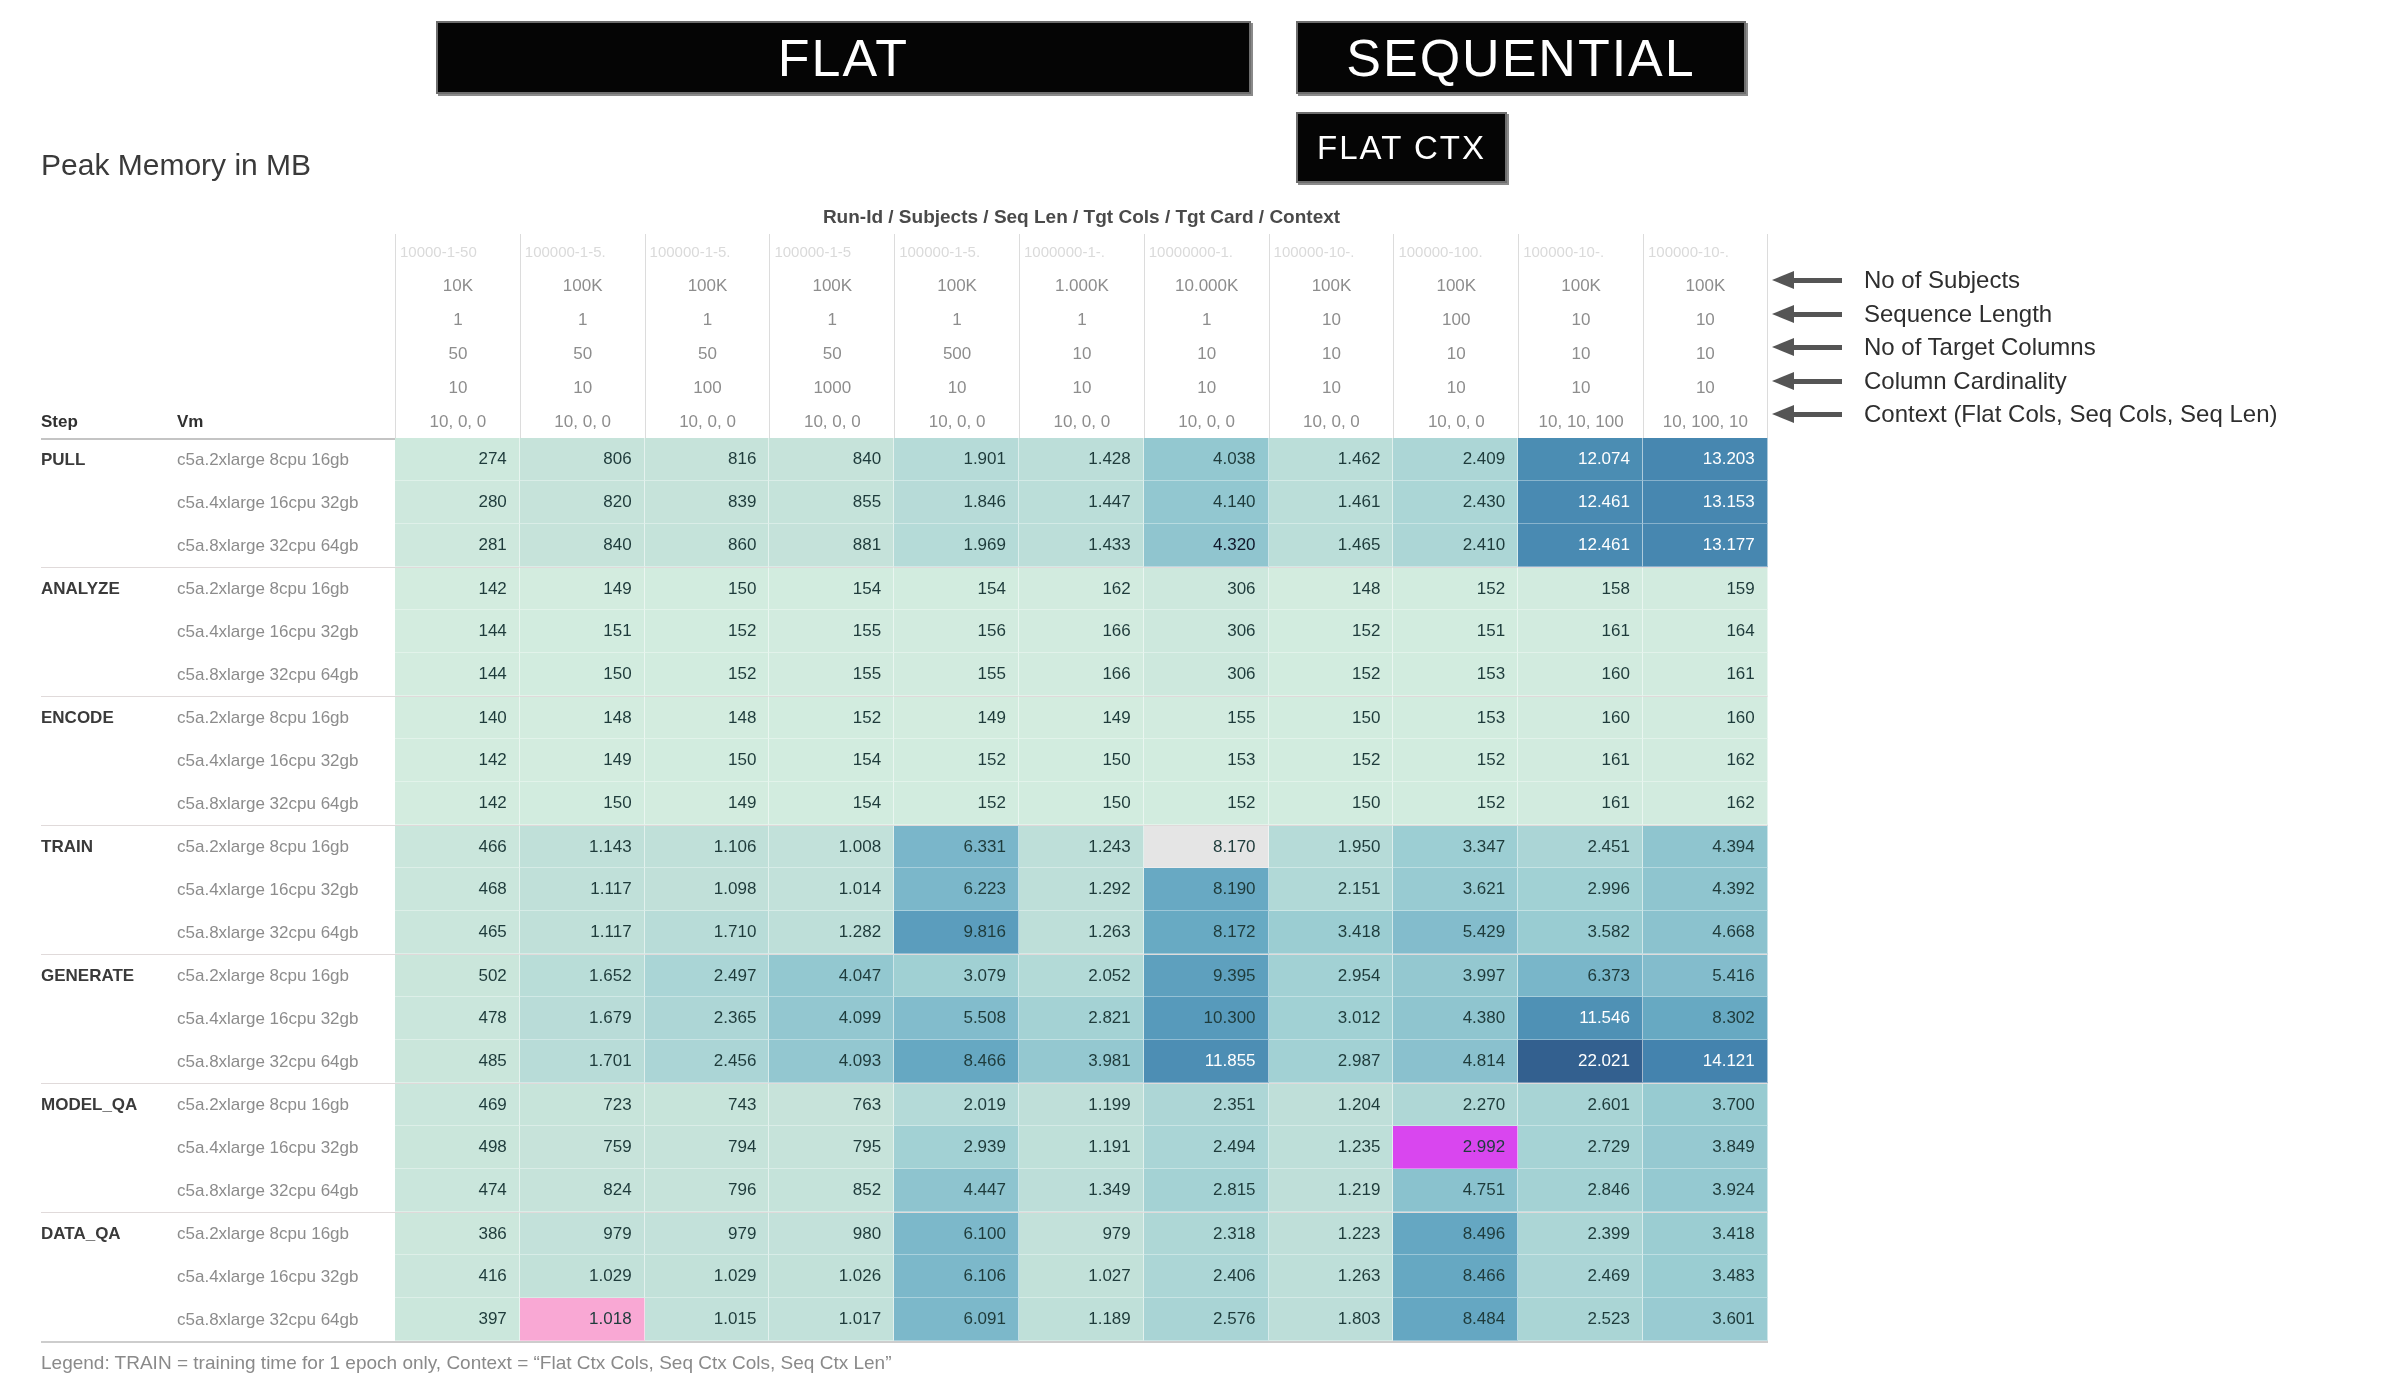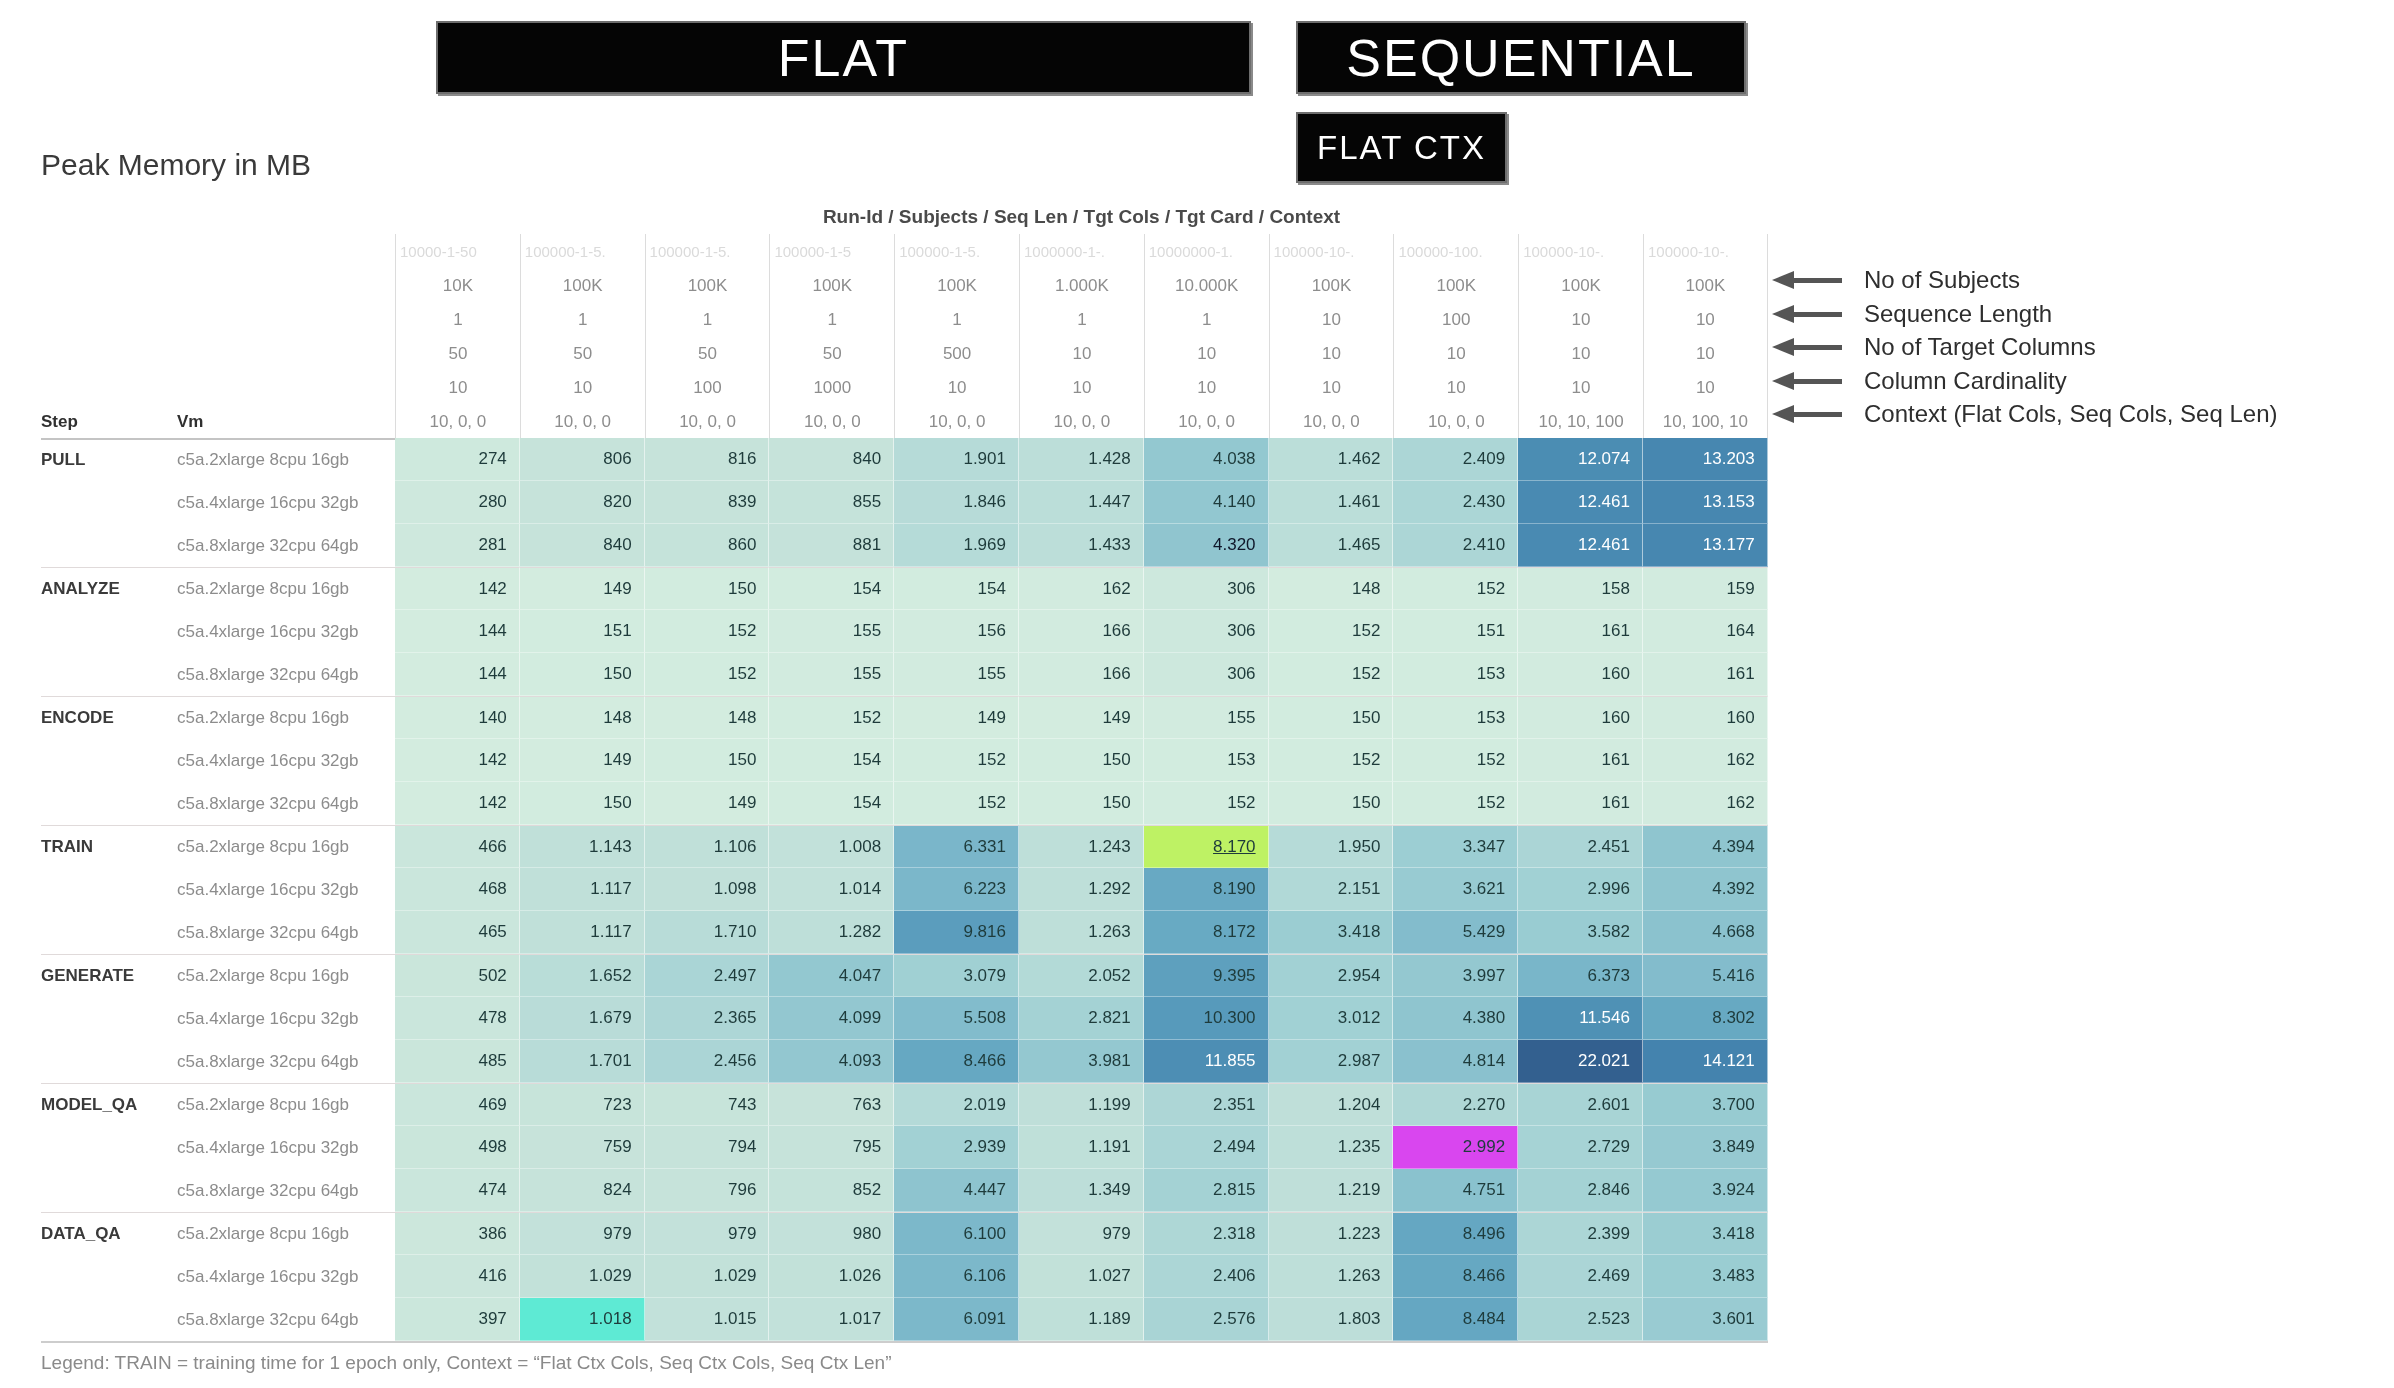--- a/index.html
+++ b/index.html
@@ -286,21 +286,21 @@
       <div class="cell val" style="background: rgb(210, 235, 223); color: rgb(30, 59, 59);">161</div>
       <div class="cell val" style="background: rgb(210, 235, 223); color: rgb(30, 59, 59);">162</div>
       <div class="cell step gsep">TRAIN</div>
       <div class="cell vm gsep">c5a.2xlarge 8cpu 16gb</div>
       <div class="cell val gsep" style="background: rgb(202, 230, 220); color: rgb(30, 59, 59);">466</div>
       <div class="cell val gsep" style="background: rgb(192, 224, 217); color: rgb(30, 59, 59);">1.143</div>
       <div class="cell val gsep" style="background: rgb(192, 224, 217); color: rgb(30, 59, 59);">1.106</div>
       <div class="cell val gsep" style="background: rgb(194, 225, 218); color: rgb(30, 59, 59);">1.008</div>
       <div class="cell val gsep" style="background: rgb(122, 182, 202); color: rgb(30, 59, 59);">6.331</div>
       <div class="cell val gsep" style="background: rgb(190, 223, 217); color: rgb(30, 59, 59);">1.243</div>
-      <div class="cell val gsep" style="background: #bef264; color: rgb(30, 59, 59); text-decoration: underline;">8.170</div>
+      <div class="cell val gsep" style="background: #e5e5e5; color: rgb(30, 59, 59);">8.170</div>
       <div class="cell val gsep" style="background: rgb(182, 219, 216); color: rgb(30, 59, 59);">1.950</div>
       <div class="cell val gsep" style="background: rgb(156, 206, 211); color: rgb(30, 59, 59);">3.347</div>
       <div class="cell val gsep" style="background: rgb(171, 213, 214); color: rgb(30, 59, 59);">2.451</div>
       <div class="cell val gsep" style="background: rgb(143, 197, 207); color: rgb(30, 59, 59);">4.394</div>
       <div class="cell step"></div>
       <div class="cell vm">c5a.4xlarge 16cpu 32gb</div>
       <div class="cell val" style="background: rgb(202, 230, 220); color: rgb(30, 59, 59);">468</div>
       <div class="cell val" style="background: rgb(192, 224, 217); color: rgb(30, 59, 59);">1.117</div>
       <div class="cell val" style="background: rgb(193, 224, 217); color: rgb(30, 59, 59);">1.098</div>
       <div class="cell val" style="background: rgb(194, 225, 218); color: rgb(30, 59, 59);">1.014</div>
@@ -424,21 +424,21 @@
       <div class="cell val" style="background: rgb(124, 184, 202); color: rgb(30, 59, 59);">6.106</div>
       <div class="cell val" style="background: rgb(194, 225, 217); color: rgb(30, 59, 59);">1.027</div>
       <div class="cell val" style="background: rgb(172, 214, 214); color: rgb(30, 59, 59);">2.406</div>
       <div class="cell val" style="background: rgb(190, 223, 217); color: rgb(30, 59, 59);">1.263</div>
       <div class="cell val" style="background: rgb(102, 168, 194); color: rgb(30, 59, 59);">8.466</div>
       <div class="cell val" style="background: rgb(171, 213, 214); color: rgb(30, 59, 59);">2.469</div>
       <div class="cell val" style="background: rgb(154, 205, 210); color: rgb(30, 59, 59);">3.483</div>
       <div class="cell step"></div>
       <div class="cell vm">c5a.8xlarge 32cpu 64gb</div>
       <div class="cell val" style="background: rgb(203, 231, 220); color: rgb(30, 59, 59);">397</div>
-      <div class="cell val" style="background: #5eead4; color: rgb(30, 59, 59);">1.018</div>
+      <div class="cell val" style="background: #f9a8d4; color: rgb(30, 59, 59);">1.018</div>
       <div class="cell val" style="background: rgb(194, 225, 218); color: rgb(30, 59, 59);">1.015</div>
       <div class="cell val" style="background: rgb(194, 225, 218); color: rgb(30, 59, 59);">1.017</div>
       <div class="cell val" style="background: rgb(124, 184, 202); color: rgb(30, 59, 59); text-align: center;">6.091</div>
       <div class="cell val" style="background: rgb(191, 224, 217); color: rgb(30, 59, 59);">1.189</div>
       <div class="cell val" style="background: rgb(169, 212, 213); color: rgb(30, 59, 59);">2.576</div>
       <div class="cell val" style="background: rgb(189, 222, 217); color: rgb(30, 59, 59);">1.803</div>
       <div class="cell val" style="background: rgb(101, 167, 194); color: rgb(30, 59, 59);">8.484</div>
       <div class="cell val" style="background: rgb(170, 213, 213); color: rgb(30, 59, 59);">2.523</div>
       <div class="cell val" style="background: rgb(153, 203, 210); color: rgb(30, 59, 59);">3.601</div>
     </div>

